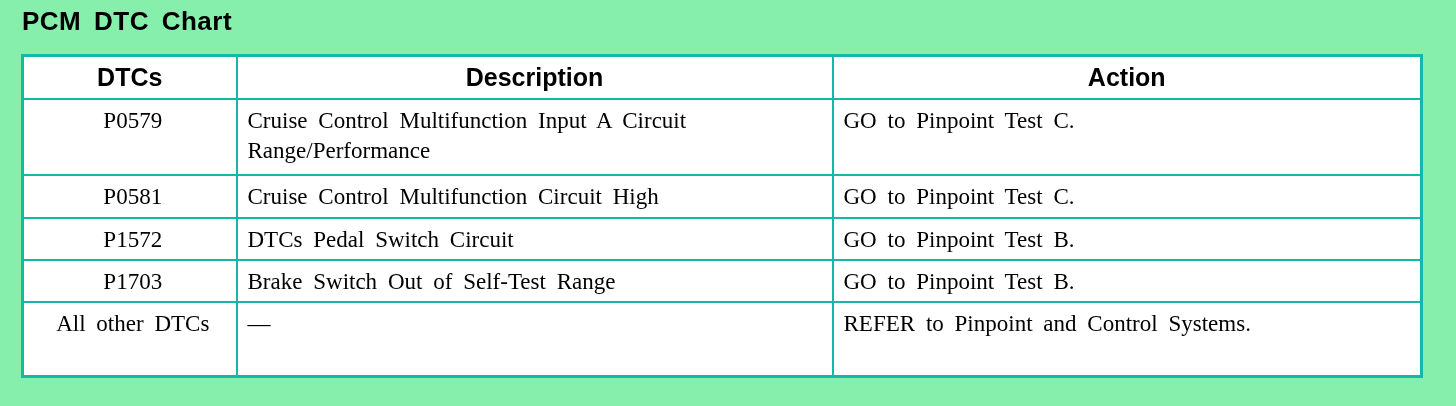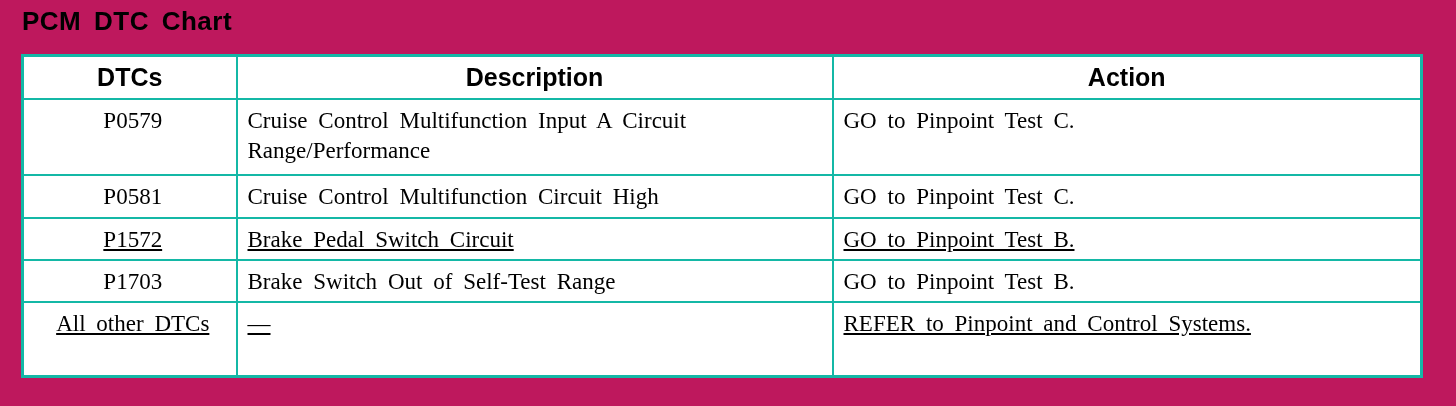--- a/index.html
+++ b/index.html
@@ -7,21 +7,21 @@
     padding: 0;
     background: #ffffff;
     width: 1456px;
     height: 406px;
     overflow: hidden;
   }
   .page {
     position: relative;
     width: 1456px;
     height: 406px;
-    background: #be185d;
+    background: #86efac;
     color: #000000;
   }
   .doc-title {
     position: absolute;
     left: 22px;
     top: 6px;
     font-family: "Liberation Sans", "DejaVu Sans", sans-serif;
     font-weight: bold;
     font-size: 26px;
     letter-spacing: 0.5px;
@@ -42,23 +42,23 @@
   }
   table.dtc-table {
     border-width: 3px;
   }
   col.col-dtc    { width: 214px; }
   col.col-desc   { width: 596px; }
   col.col-action { width: 589px; }
   thead tr { height: 43px; }
   tbody tr:nth-child(1) { height: 76px; }
   tbody tr:nth-child(2) { height: 43px; }
-  tbody tr:nth-child(3) { height: 41px; text-decoration: underline; }
+  tbody tr:nth-child(3) { height: 41px; }
   tbody tr:nth-child(4) { height: 41px; }
-  tbody tr:nth-child(5) { height: 74px; text-decoration: underline; }
+  tbody tr:nth-child(5) { height: 74px; }
   th {
     font-family: "Liberation Sans", "DejaVu Sans", sans-serif;
     font-weight: bold;
     font-size: 25px;
     text-align: center;
     vertical-align: middle;
     padding: 2px 8px;
     color: #000000;
   }
   td {
@@ -106,21 +106,21 @@
         <td class="cell-desc">Cruise Control Multifunction Input A Circuit Range/Performance</td>
         <td class="cell-action">GO to Pinpoint Test C.</td>
       </tr>
         <tr>
         <td class="cell-dtc">P0581</td>
         <td class="cell-desc">Cruise Control Multifunction Circuit High</td>
         <td class="cell-action">GO to Pinpoint Test C.</td>
       </tr>
         <tr>
         <td class="cell-dtc">P1572</td>
-        <td class="cell-desc">Brake Pedal Switch Circuit</td>
+        <td class="cell-desc">DTCs Pedal Switch Circuit</td>
         <td class="cell-action">GO to Pinpoint Test B.</td>
       </tr>
         <tr>
         <td class="cell-dtc">P1703</td>
         <td class="cell-desc">Brake Switch Out of Self-Test Range</td>
         <td class="cell-action">GO to Pinpoint Test B.</td>
       </tr>
         <tr>
         <td class="cell-dtc">All other DTCs</td>
         <td class="cell-desc">—</td>

